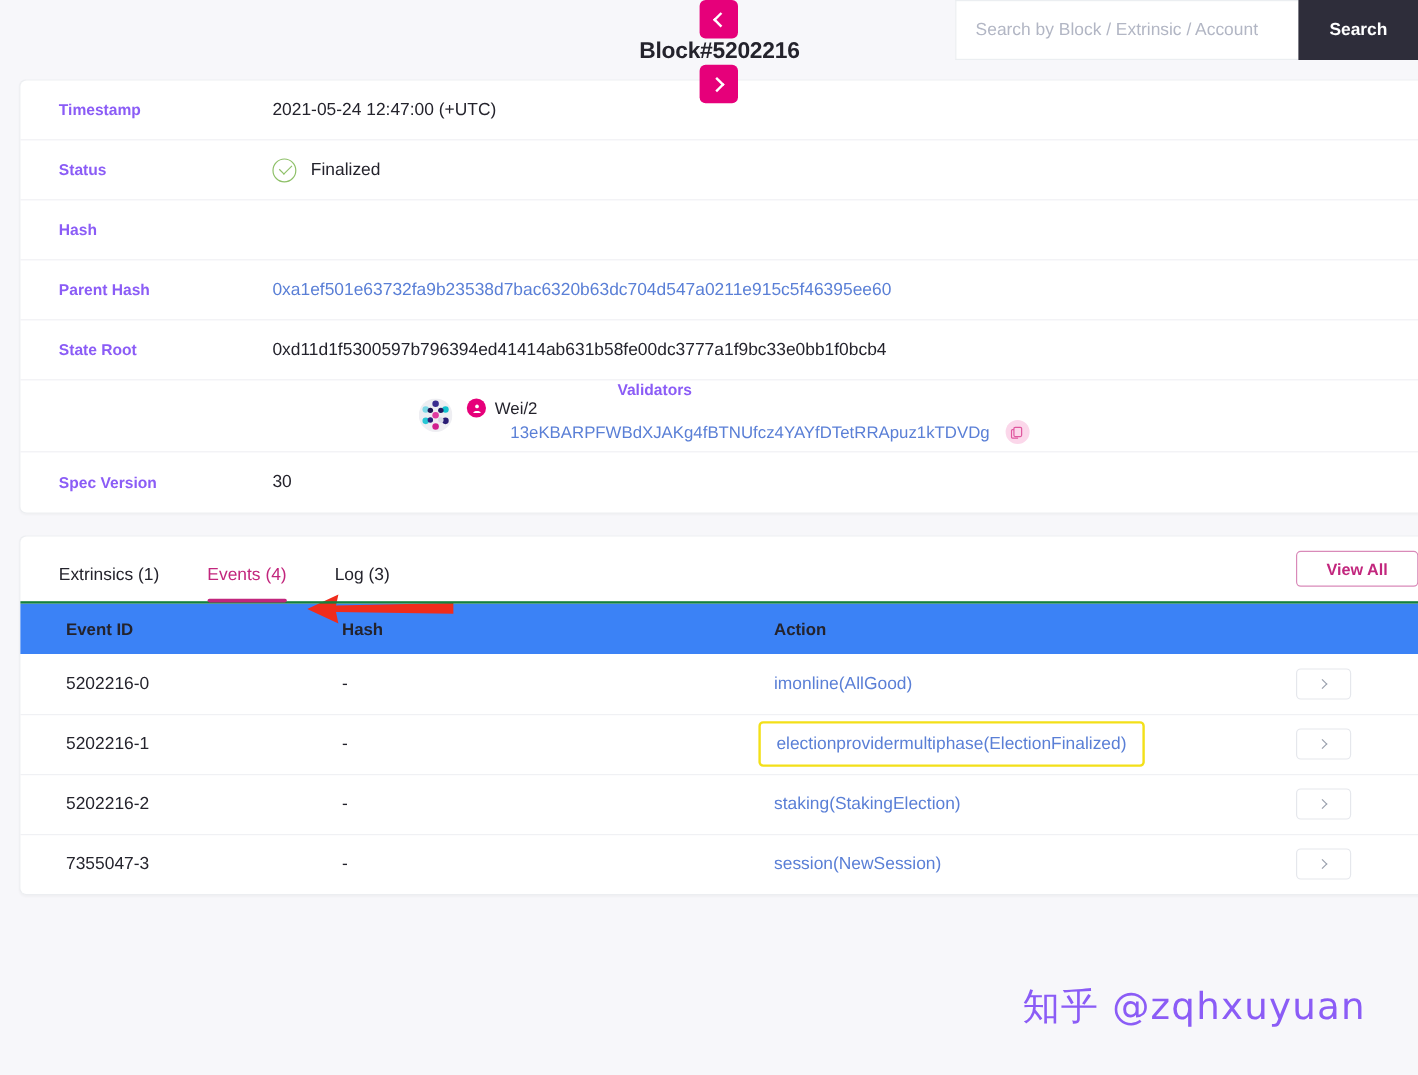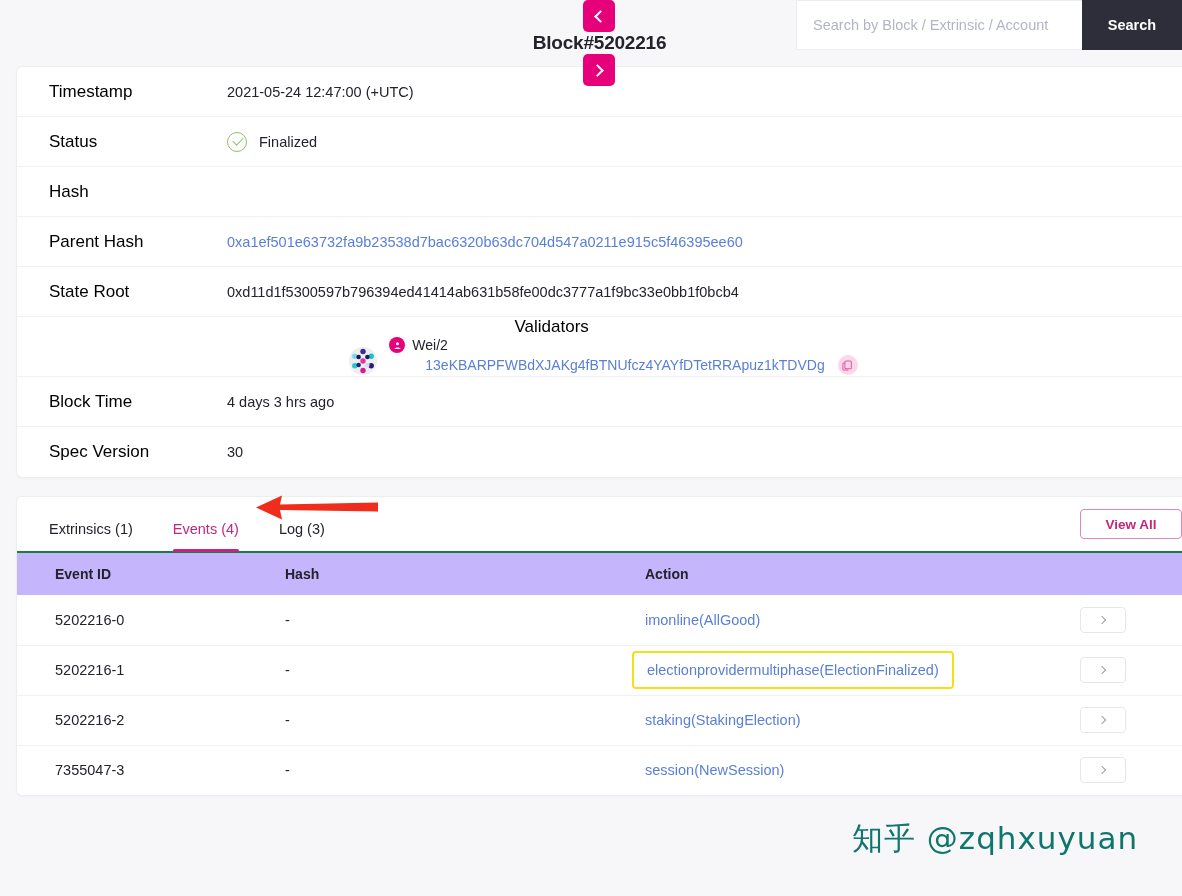--- a/index.html
+++ b/index.html
@@ -96,23 +96,23 @@
     align-items: center;
     min-height: 50px;
     border-bottom: 1px solid #f0f1f4;
     padding: 0 24px 0 32px;
   }
   .row:last-child { border-bottom: none; }
   .row.tall { min-height: 60px; align-items: center; flex-direction: column; }
   .row .label {
     width: 178px;
     flex: none;
-    font-size: 17px;
-    font-weight: normal;
-    color: #000000;
+    font-size: 13px;
+    font-weight: bold;
+    color: #8b5cf6;
   }
   .row .value {
     font-size: 14.5px;
     color: #24232c;
     display: flex;
     align-items: center;
     word-break: break-all;
   }
   .value .link { color: #5a7fd6; text-decoration: none; }
 
@@ -141,21 +141,21 @@
     margin-left: 13px;
     flex: none;
     display: inline-flex;
     align-items: center;
     justify-content: center;
     cursor: pointer;
   }
   .copy-btn svg { display: block; }
 
   
-  .validator-cell { display: flex; align-items: flex-end; }
+  .validator-cell { display: flex; align-items: flex-start; }
   .identicon { width: 28px; height: 28px; flex: none; margin-right: 12px; }
   .validator-lines { display: flex; flex-direction: column; gap: 2px; }
   .v-name-line { display: flex; align-items: center; }
   .v-badge {
     width: 16px; height: 16px;
     border-radius: 50%;
     background: #e6007a;
     margin-right: 7px;
     display: inline-flex;
     align-items: center;
@@ -211,21 +211,21 @@
     color: #c2267d;
     font-size: 13.5px;
     font-weight: bold;
     font-family: "Liberation Sans", sans-serif;
     cursor: pointer;
   }
 
   
   .tbl { width: 100%; border-collapse: collapse; }
   .tbl thead th {
-    background: #c4b5fd;
+    background: #3b82f6;
     text-align: left;
     font-size: 14px;
     font-weight: bold;
     color: #24232c;
     height: 42px;
     padding: 0 10px;
   }
   .tbl thead th.c-id     { padding-left: 38px; width: 258px; }
   .tbl thead th.c-hash   { width: 360px; }
   .tbl thead th.c-action { }
@@ -267,21 +267,21 @@
     border: 2px solid #f3e018;
     border-radius: 4px;
     padding: 9px 13px;
     margin-left: -13px;
   }
 
   .watermark {
     position: absolute;
     left: 852px; top: 818px;
     font-size: 31px;
-    color: #0f766e;
+    color: #8b5cf6;
     letter-spacing: 1px;
     white-space: nowrap;
     font-family: "DejaVu Sans", sans-serif;
     pointer-events: none;
     user-select: none;
   }
 </style>
 </head>
 <body>
 
@@ -367,24 +367,20 @@
                 <rect x="3.2" y="1.2" width="7" height="8.4" rx="1.1" fill="none" stroke="#e0589f" stroke-width="1.1"></rect>
                 <path d="M3.2 3.2 H1.9 A0.9 0.9 0 0 0 1 4.1 V10.1 A0.9 0.9 0 0 0 1.9 11 H7" fill="none" stroke="#e0589f" stroke-width="1.1"></path>
               </svg>
             </span>
           </div>
         </div>
       </div>
     </div>
   </div>
 
-  <div class="row">
-    <div class="label">Block Time</div>
-    <div class="value">4 days 3 hrs ago</div>
-  </div>
 
   <div class="row">
     <div class="label">Spec Version</div>
     <div class="value">30</div>
   </div>
 </div>
 
 <svg class="arrow-anno" viewBox="0 0 122 25">
   <path d="M0 12.5 L26 0.5 L24 9.5 L122 7.5 L122 16.5 L24 15 L26 24.5 Z" fill="#f02c1c"></path>
 </svg>

